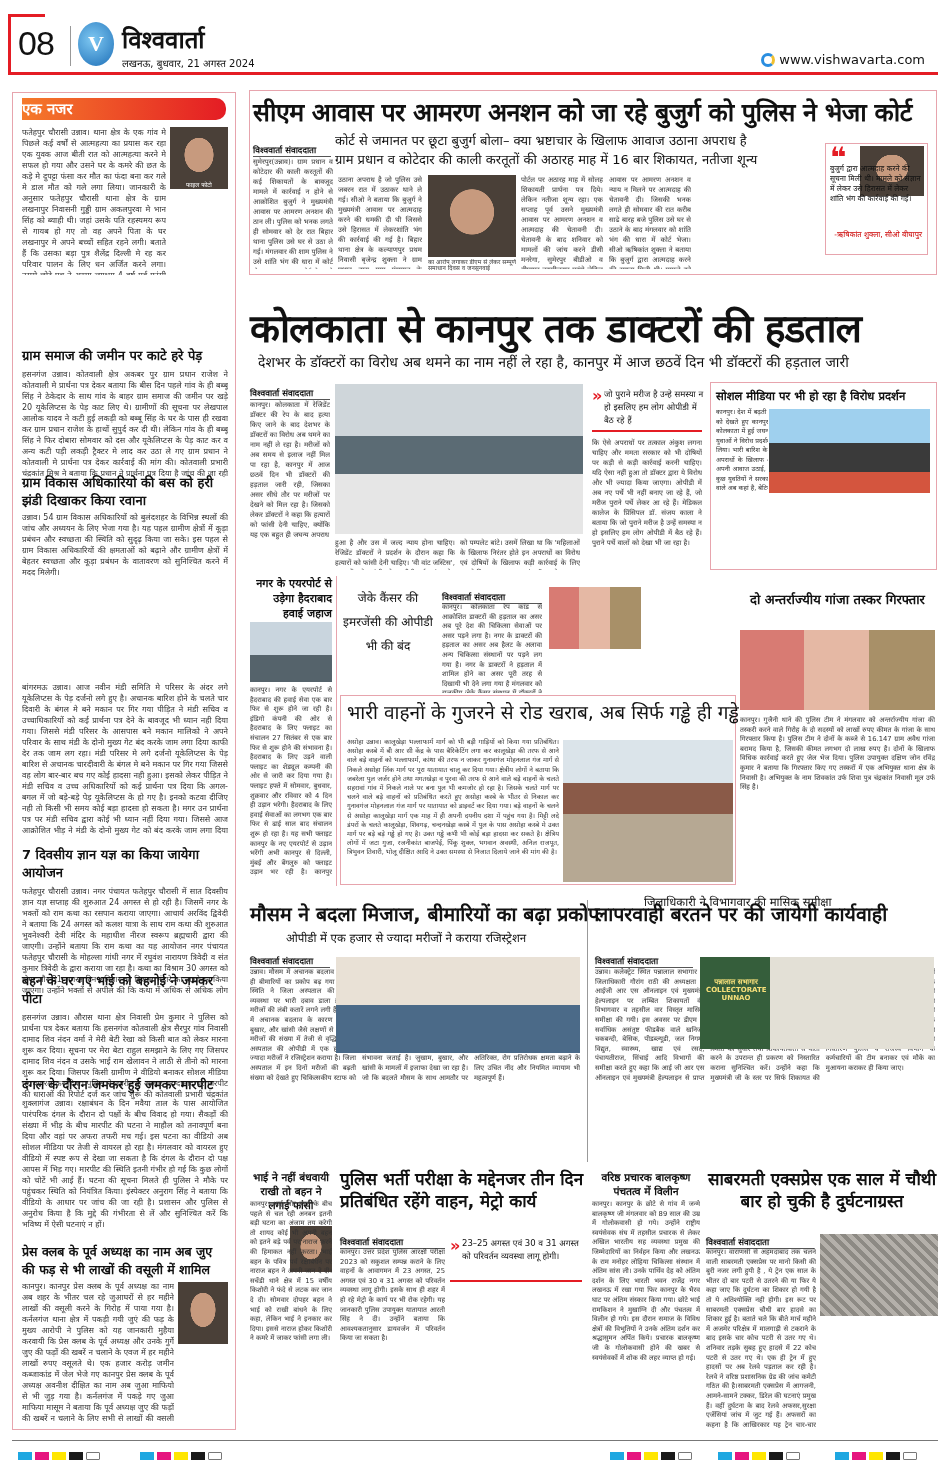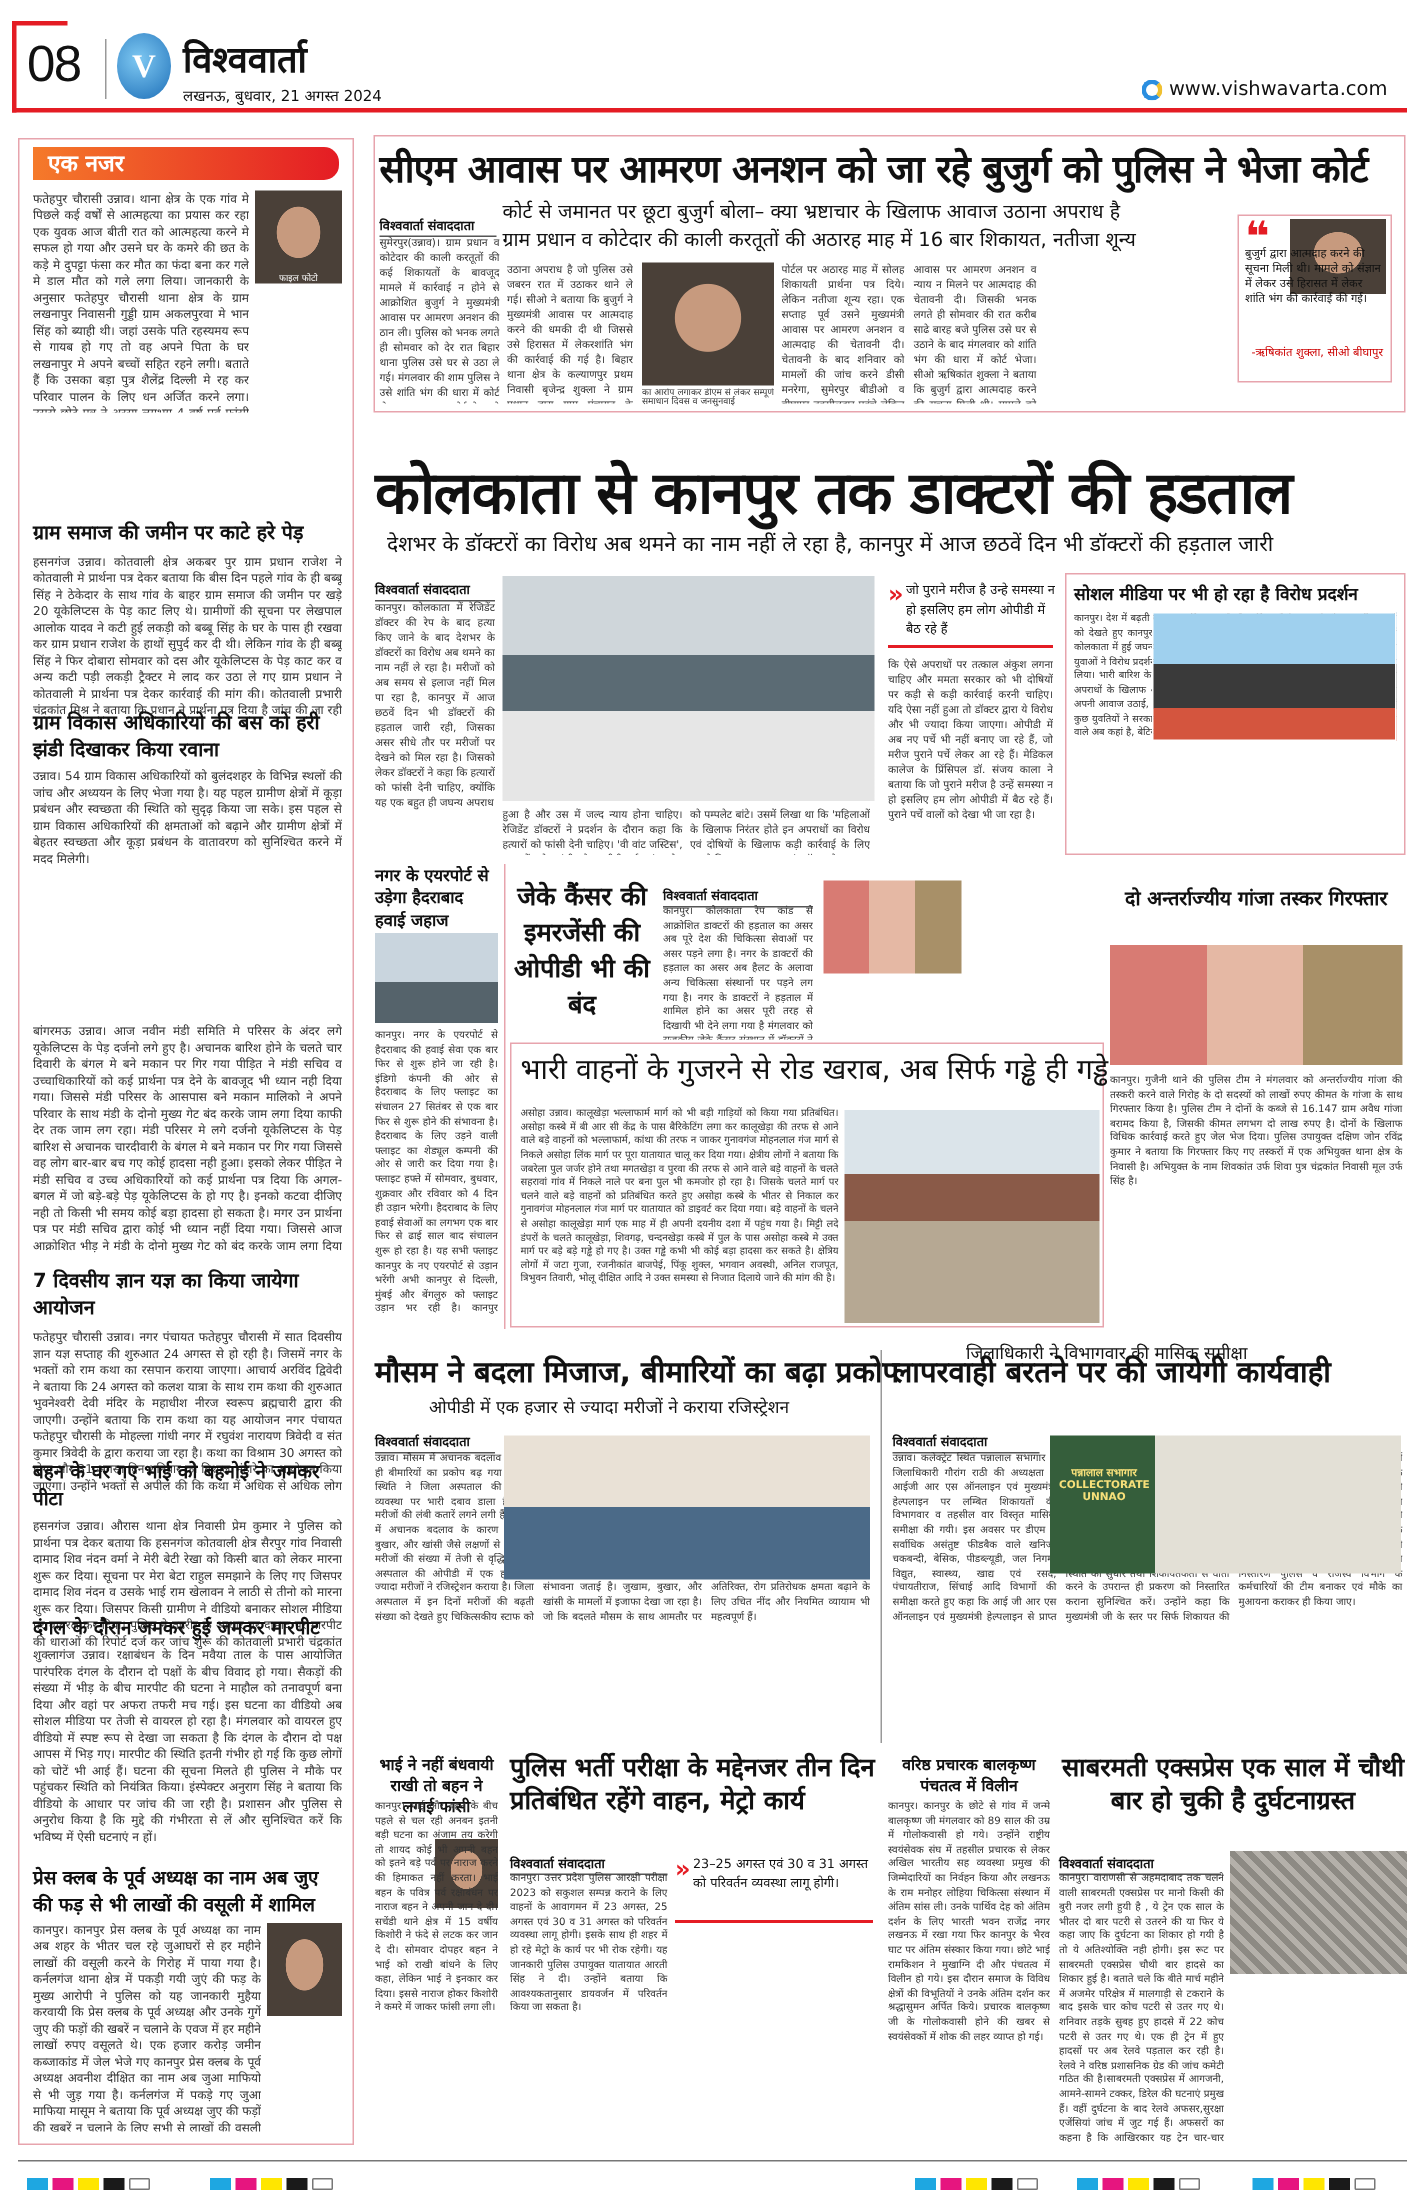--- a/index.html
+++ b/index.html
@@ -8,21 +8,21 @@
 .pageno{left:18px;top:24px;font-family:"Liberation Sans",sans-serif;font-size:34px;font-weight:400;letter-spacing:-1px}
 .mh-sep{left:70px;top:26px;width:1px;height:40px;background:#999}
 .logo{left:78px;top:22px;width:36px;height:44px;border-radius:50%;background:radial-gradient(circle at 40% 40%,#7ec8f2,#1d6fb8);display:flex;align-items:center;justify-content:center;color:#fff;font-weight:bold;font-size:22px;font-family:"Liberation Serif",serif}
 .brand{left:122px;top:22px;font-size:24px;font-weight:bold}
 .dateline{left:122px;top:56px;font-size:10px}
 .sectiontitle{left:0;width:945px;top:28px;text-align:center;font-size:26px}
 .site{right:20px;top:52px;font-size:13px;display:flex;align-items:center;gap:4px}
 .ie-icon{width:14px;height:14px;border-radius:50%;border:3px solid #2a8ee0;border-right-color:#f0c030}
 .box{border:1.5px solid #e7a4ad}
 .col-left{left:12px;top:92px;width:224px;height:1338px}
-.eknajar{left:22px;top:98px;width:204px;height:22px;background:linear-gradient(90deg,#f57a2a,#e41c24);border-radius:0 10px 10px 0;color:#fff;font-weight:bold;font-size:15px;padding-left:10px;line-height:22px}
+.eknajar{left:22px;top:98px;width:204px;height:22px;background:linear-gradient(90deg,#f57a2a,#e41c24);border-radius:0 10px 10px 0;color:#fff;font-weight:bold;font-size:15px;padding-left:0;line-height:22px}
 .h-left{font-size:15px;font-weight:bold;line-height:18px;color:#111}
 .body-text{font-size:8px;line-height:11px;color:#333;text-align:justify}
 .photo{background:#8a7f75;display:flex;align-items:center;justify-content:center;color:#fff;font-size:8px;overflow:hidden}
 .photo.face{background:radial-gradient(ellipse at 50% 45%,#c79a7e 0 35%,#4a4038 36% 100%)}
 .photo.crowd{background:linear-gradient(180deg,#cfd6da 0 35%,#5b6b74 35% 60%,#e6e6e6 60% 100%)}
 .photo.plane{background:linear-gradient(180deg,#c9d5de 0 55%,#55636b 55% 100%)}
 .photo.road{background:linear-gradient(180deg,#dbe4ea 0 30%,#8a5a48 30% 52%,#b6a893 52% 100%)}
 .photo.hospital{background:linear-gradient(180deg,#e9e1d6 0 50%,#4b6a88 50% 100%)}
 .photo.meeting{background:linear-gradient(90deg,#355e3b 0 30%,#e3e0d6 30% 100%)}
 .photo.rail{background:repeating-linear-gradient(45deg,#8d8a84 0 4px,#b4b0aa 4px 8px)}
@@ -134,26 +134,26 @@
 <div class="abs" style="left:604px;top:388px;width:100px;font-size:8.5px;line-height:13px">जो पुराने मरीज है उन्हे समस्या न हो इसलिए हम लोग ओपीडी में बैठ रहे हैं</div>
 <div class="abs hr-red" style="left:592px;top:430px;width:110px"></div>
 <div class="abs body-text" style="left:592px;top:438px;width:110px;height:126px;overflow:hidden;font-size:7px;line-height:10px">कि ऐसे अपराधों पर तत्काल अंकुश लगना चाहिए और ममता सरकार को भी दोषियों पर कड़ी से कड़ी कार्रवाई करनी चाहिए। यदि ऐसा नहीं हुआ तो डॉक्टर द्वारा ये विरोध और भी ज्यादा किया जाएगा। ओपीडी में अब नए पर्चे भी नहीं बनाए जा रहे हैं, जो मरीज पुराने पर्चे लेकर आ रहे हैं। मेडिकल कालेज के प्रिंसिपल डॉ. संजय काला ने बताया कि जो पुराने मरीज है उन्हें समस्या न हो इसलिए हम लोग ओपीडी में बैठ रहे हैं। पुराने पर्चे वालों को देखा भी जा रहा है।</div>
 
 <div class="abs box" style="left:710px;top:382px;width:227px;height:188px"></div>
 <div class="abs" style="left:716px;top:388px;font-size:11.5px;font-weight:bold;white-space:nowrap">सोशल मीडिया पर भी हो रहा है विरोध प्रदर्शन</div>
 <div class="abs photo protest" style="left:768px;top:408px;width:163px;height:86px"></div>
 <div class="abs body-text" style="left:716px;top:408px;width:215px;height:158px;overflow:hidden;font-size:6.5px;line-height:9.5px;shape-outside:none;padding-left:0;text-indent:0;background:linear-gradient(90deg,transparent 0 0)">कानपुर। देश में बढ़ती बलात्कार की घटनाओं और महिलाओं के साथ हो रहे अमानवीय कृत्यों को देखते हुए कानपुर में आज युवाओं और युवतियों ने आक्रोश है, इसी क्रम में नगर में कोलकाता में हुई जघन्य बलात्कार की घटना के खिलाफ 100 से अधिक छात्र, छात्राओं और युवाओं ने विरोध प्रदर्शन किया। इस विरोध प्रदर्शन में प्रमुख सोशल मीडिया हस्तियों ने भी भाग लिया। भारी बारिश के बावजूद, विरोध लगभग दो घंटे तक चला, जिसमें प्रतिभागियों ने ऐसे अपराधों के खिलाफ अपनी अडिग दृढ़ता का प्रदर्शन किया। प्रतिभागियों ने एकजुट होकर अपनी आवाज उठाई, और सरकार से दोषियों को जल्द से जल्द सजा देने की मांग की। वहीं कुछ युवतियों ने सरकार पर तंज कसते हुए कहा बेटी बचाओ बेटी पढ़ाओ का गुणगान करने वाले अब कहां है, बेटियां अब सड़कों पर तो दूर अस्पताल, स्कूलों में भी सुरक्षित नहीं है।</div>
 <div class="abs" style="left:768px;top:408px;width:163px;height:86px;background:linear-gradient(180deg,#9fd0ee 0 40%,#3a3a3a 40% 75%,#d4553e 75% 100%);border:1px solid #fff"></div>
 
-<div class="abs" style="left:250px;top:576px;width:82px;font-size:11px;font-weight:bold;line-height:15px;text-align:left">नगर के एयरपोर्ट से उड़ेगा हैदराबाद  हवाई जहाज</div>
+<div class="abs" style="left:250px;top:576px;width:82px;font-size:11px;font-weight:bold;line-height:15px;text-align:right">नगर के एयरपोर्ट से उड़ेगा हैदराबाद  हवाई जहाज</div>
 <div class="abs photo plane" style="left:250px;top:622px;width:82px;height:60px"></div>
 <div class="abs body-text" style="left:250px;top:686px;width:82px;height:192px;overflow:hidden;font-size:6.8px;line-height:9.6px">कानपुर। नगर के एयरपोर्ट से हैदराबाद की हवाई सेवा एक बार फिर से शुरू होने जा रही है। इंडिगो कंपनी की ओर से हैदराबाद के लिए फ्लाइट का संचालन 27 सितंबर से एक बार फिर से शुरू होने की संभावना है। हैदराबाद के लिए उड़ने वाली फ्लाइट का शेड्यूल कम्पनी की ओर से जारी कर दिया गया है। फ्लाइट हफ्ते में सोमवार, बुधवार, शुक्रवार और रविवार को 4 दिन ही उड़ान भरेगी। हैदराबाद के लिए हवाई सेवाओं का लगभग एक बार फिर से ढाई साल बाद संचालन शुरू हो रहा है। यह सभी फ्लाइट कानपुर के नए एयरपोर्ट से उड़ान भरेंगी अभी कानपुर से दिल्ली, मुंबई और बेंगलुरु को फ्लाइट उड़ान भर रही है। कानपुर एयरपोर्ट से हैदराबाद के लिए पहली फ्लाइट सुबह 11:30 बजे उड़ेगी जो अपने गंतव्य को दो घंटे में हैदराबाद पहुंचेगी।</div>
 <div class="abs vdiv" style="left:336px;top:576px;height:310px;background:#e7a4ad"></div>
 
-<div class="abs" style="left:340px;top:586px;width:96px;font-size:17px;font-weight:bold;line-height:24px;text-align:center">जेके कैंसर की इमरजेंसी की ओपीडी भी की बंद</div>
+<div class="abs" style="left:340px;top:586px;width:96px;font-size:12px;font-weight:normal;line-height:24px;text-align:center">जेके कैंसर की इमरजेंसी की ओपीडी भी की बंद</div>
 <div class="abs byline" style="left:442px;top:591px;width:100px">विश्ववार्ता संवाददाता</div>
 <div class="abs body-text" style="left:442px;top:603px;width:100px;height:90px;overflow:hidden;font-size:6.8px;line-height:9.6px">कानपुर। कोलकाता रेप कांड से आक्रोशित डाक्टरों की हड़ताल का असर अब पूरे देश की चिकित्सा सेवाओं पर असर पड़ने लगा है। नगर के डाक्टरों की हड़ताल का असर अब हैलट के अलावा अन्य चिकित्सा संस्थानों पर पड़ने लग गया है। नगर के डाक्टरों ने हड़ताल में शामिल होने का असर पूरी तरह से दिखायी भी देने लगा गया है मंगलवार को राजकीय जेके कैंसर संस्थान में डॉक्टरों ने ओपीडी पूरी तरह से ठप कर दी है। विरोध जता रहे डॉक्टर एक भी मरीज नहीं देख रहे हैं। इमरजेंसी में आने वाले मरीजों को भी मंगलवार को भगा दिया गया। गंभीर मरीजों को भी भर्ती नहीं किया जा रहा है।एक बेटी अपने बुजुर्ग पिता को लेकर इमरजेंसी पहुंची। डॉक्टरों ने उसका इलाज नहीं किया। दूर-दराज से आने वाले मरीज परेशान होकर इधर-उधर भटकने को मजबूर है। इस पर कोई भी जिम्मेदार बोलने को तैयार नहीं है।</div>
 <div class="abs photo people" style="left:549px;top:587px;width:92px;height:62px"></div>
 <div class="abs body-text" style="left:549px;top:654px;width:92px;height:38px"></div>
 <div class="abs body-text" style="left:646px;top:587px;width:84px;height:104px"></div>
 
 <div class="abs" style="left:740px;top:590px;width:195px;font-size:13px;font-weight:bold;line-height:20px;text-align:center">दो अन्तर्राज्यीय गांजा तस्कर गिरफ्तार</div>
 <div class="abs photo people" style="left:740px;top:630px;width:195px;height:80px"></div>
 <div class="abs body-text" style="left:740px;top:716px;width:195px;height:165px;overflow:hidden;font-size:6.8px;line-height:9.6px">कानपुर। गुजैनी थाने की पुलिस टीम ने मंगलवार को अन्तर्राज्यीय गांजा की तस्करी करने वाले गिरोह के दो सदस्यों को लाखों रुपए कीमत के गांजा के साथ गिरफ्तार किया है। पुलिस टीम ने दोनों के कब्जे से 16.147 ग्राम अवैध गांजा बरामद किया है, जिसकी कीमत लगभग दो लाख रुपए है। दोनों के खिलाफ विधिक कार्रवाई करते हुए जेल भेज दिया। पुलिस उपायुक्त दक्षिण जोन रविंद्र कुमार ने बताया कि गिरफ्तार किए गए तस्करों में एक अभियुक्त थाना क्षेत्र के निवासी है। अभियुक्त के नाम शिवकांत उर्फ शिवा पुत्र चंद्रकांत निवासी मूल उर्फ सिंह है।</div>
 

